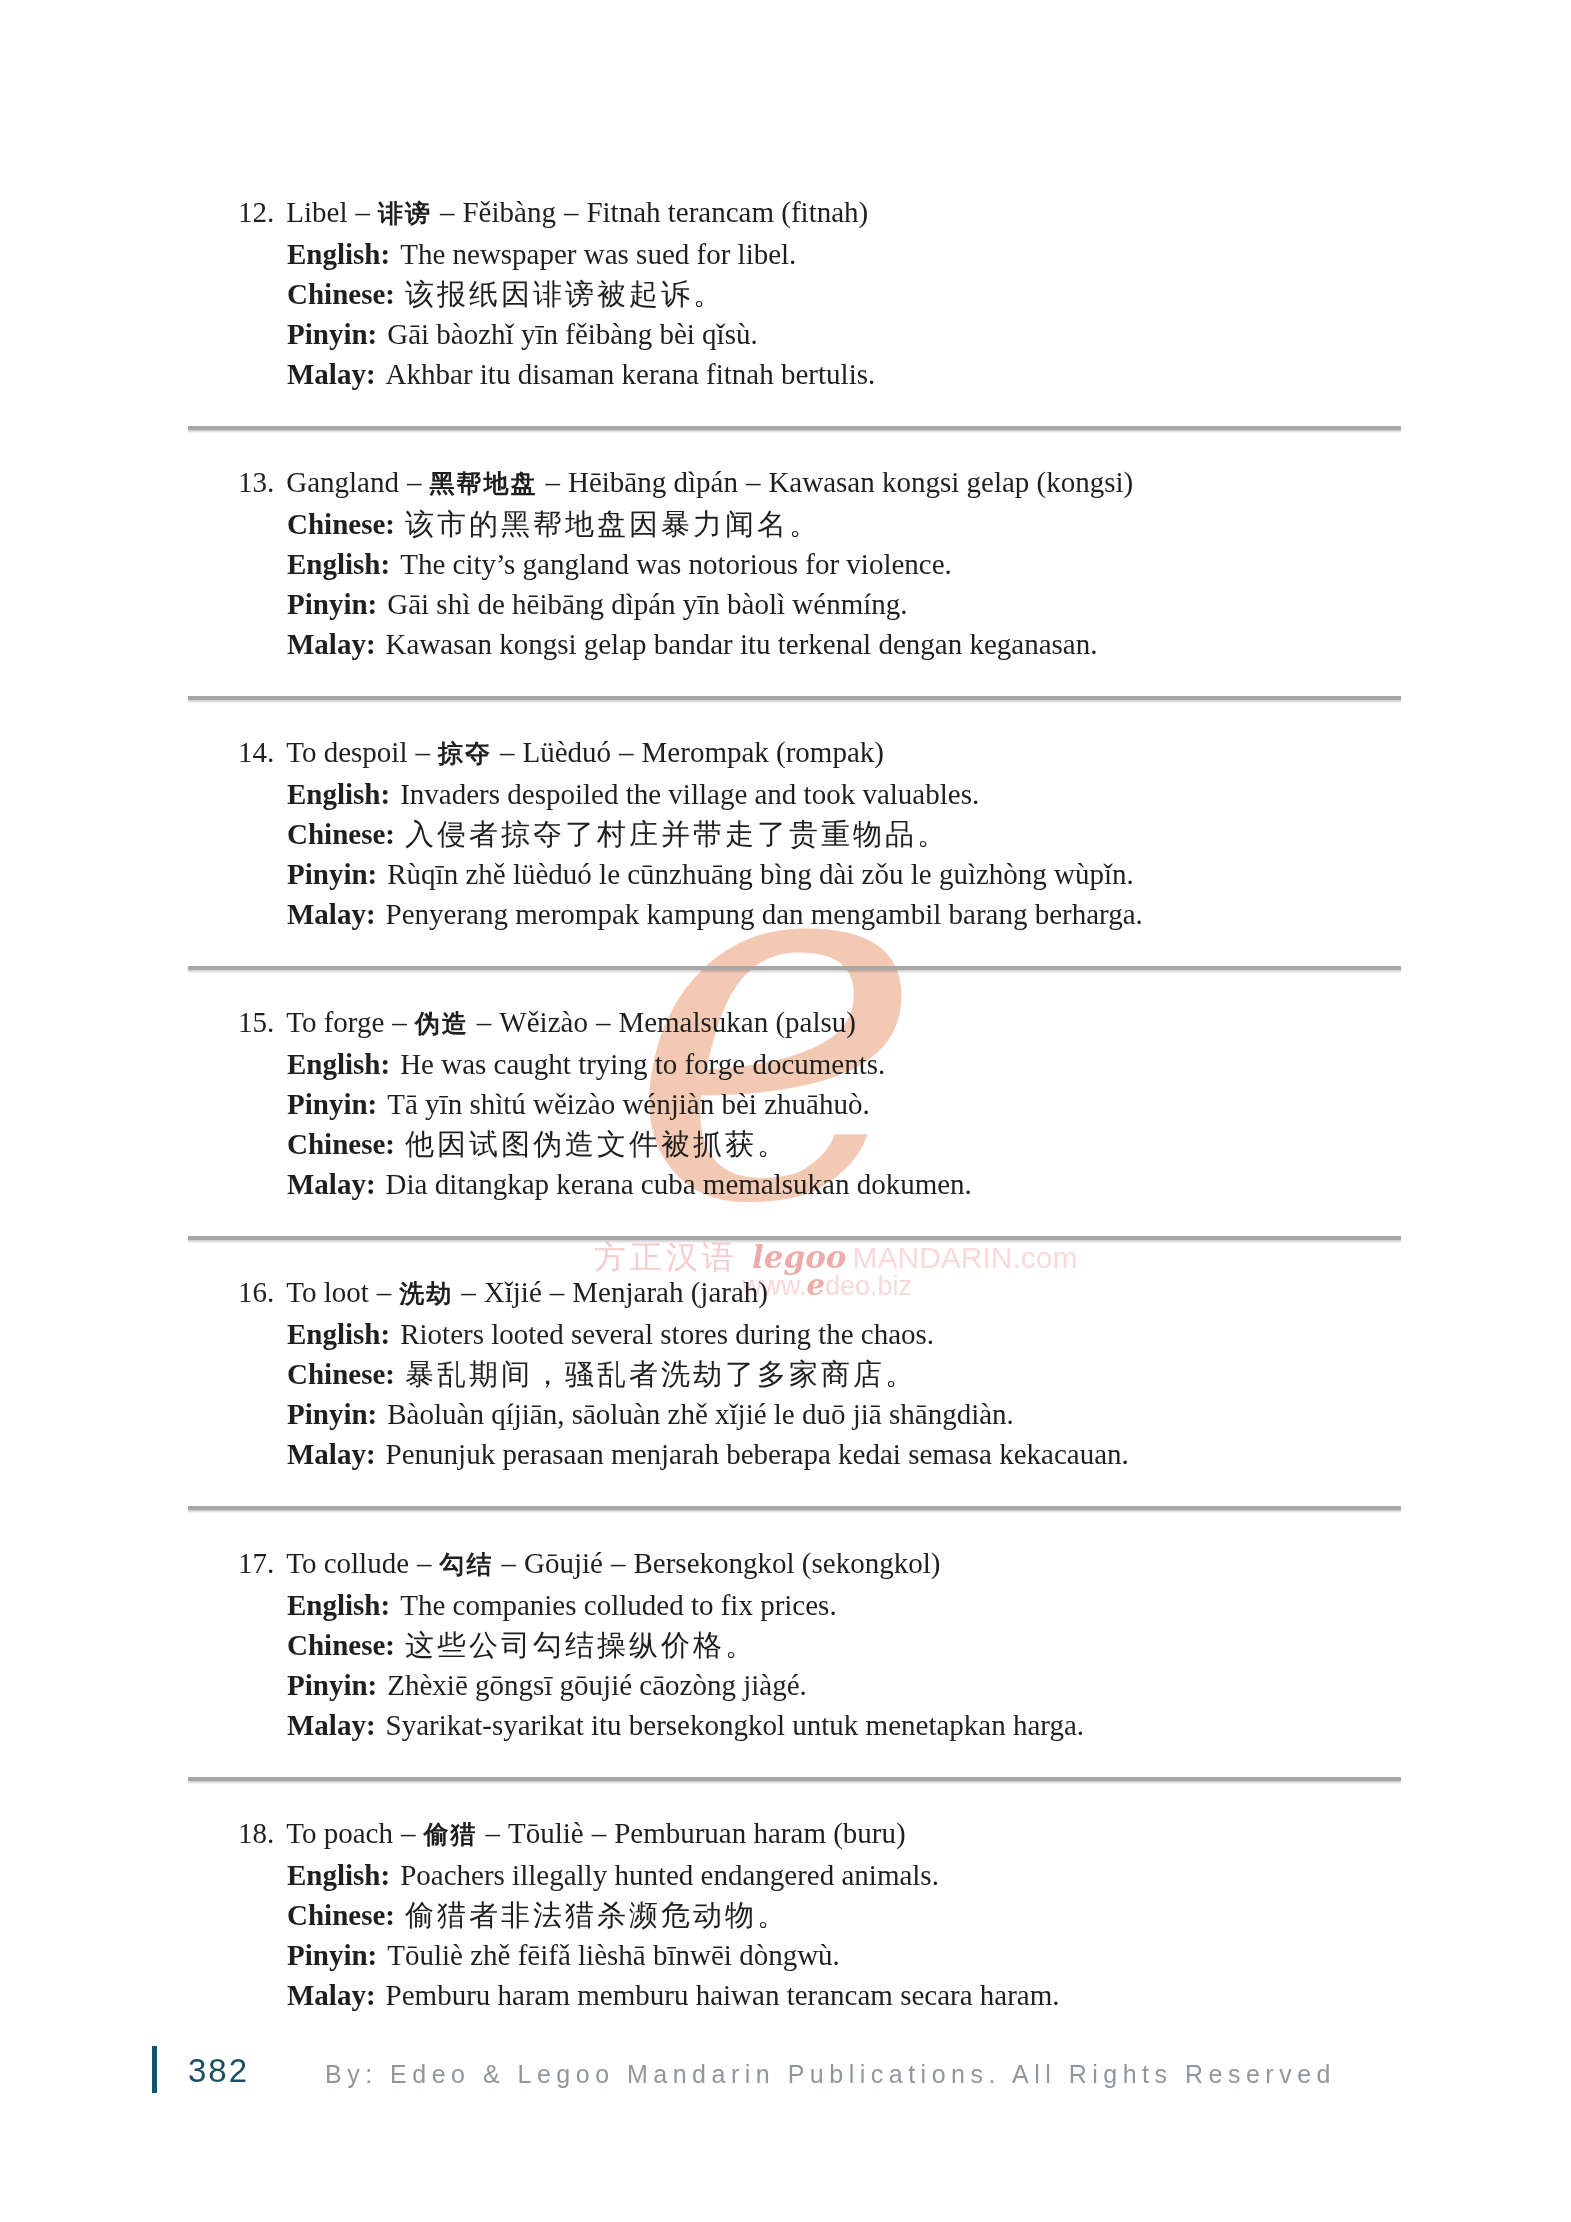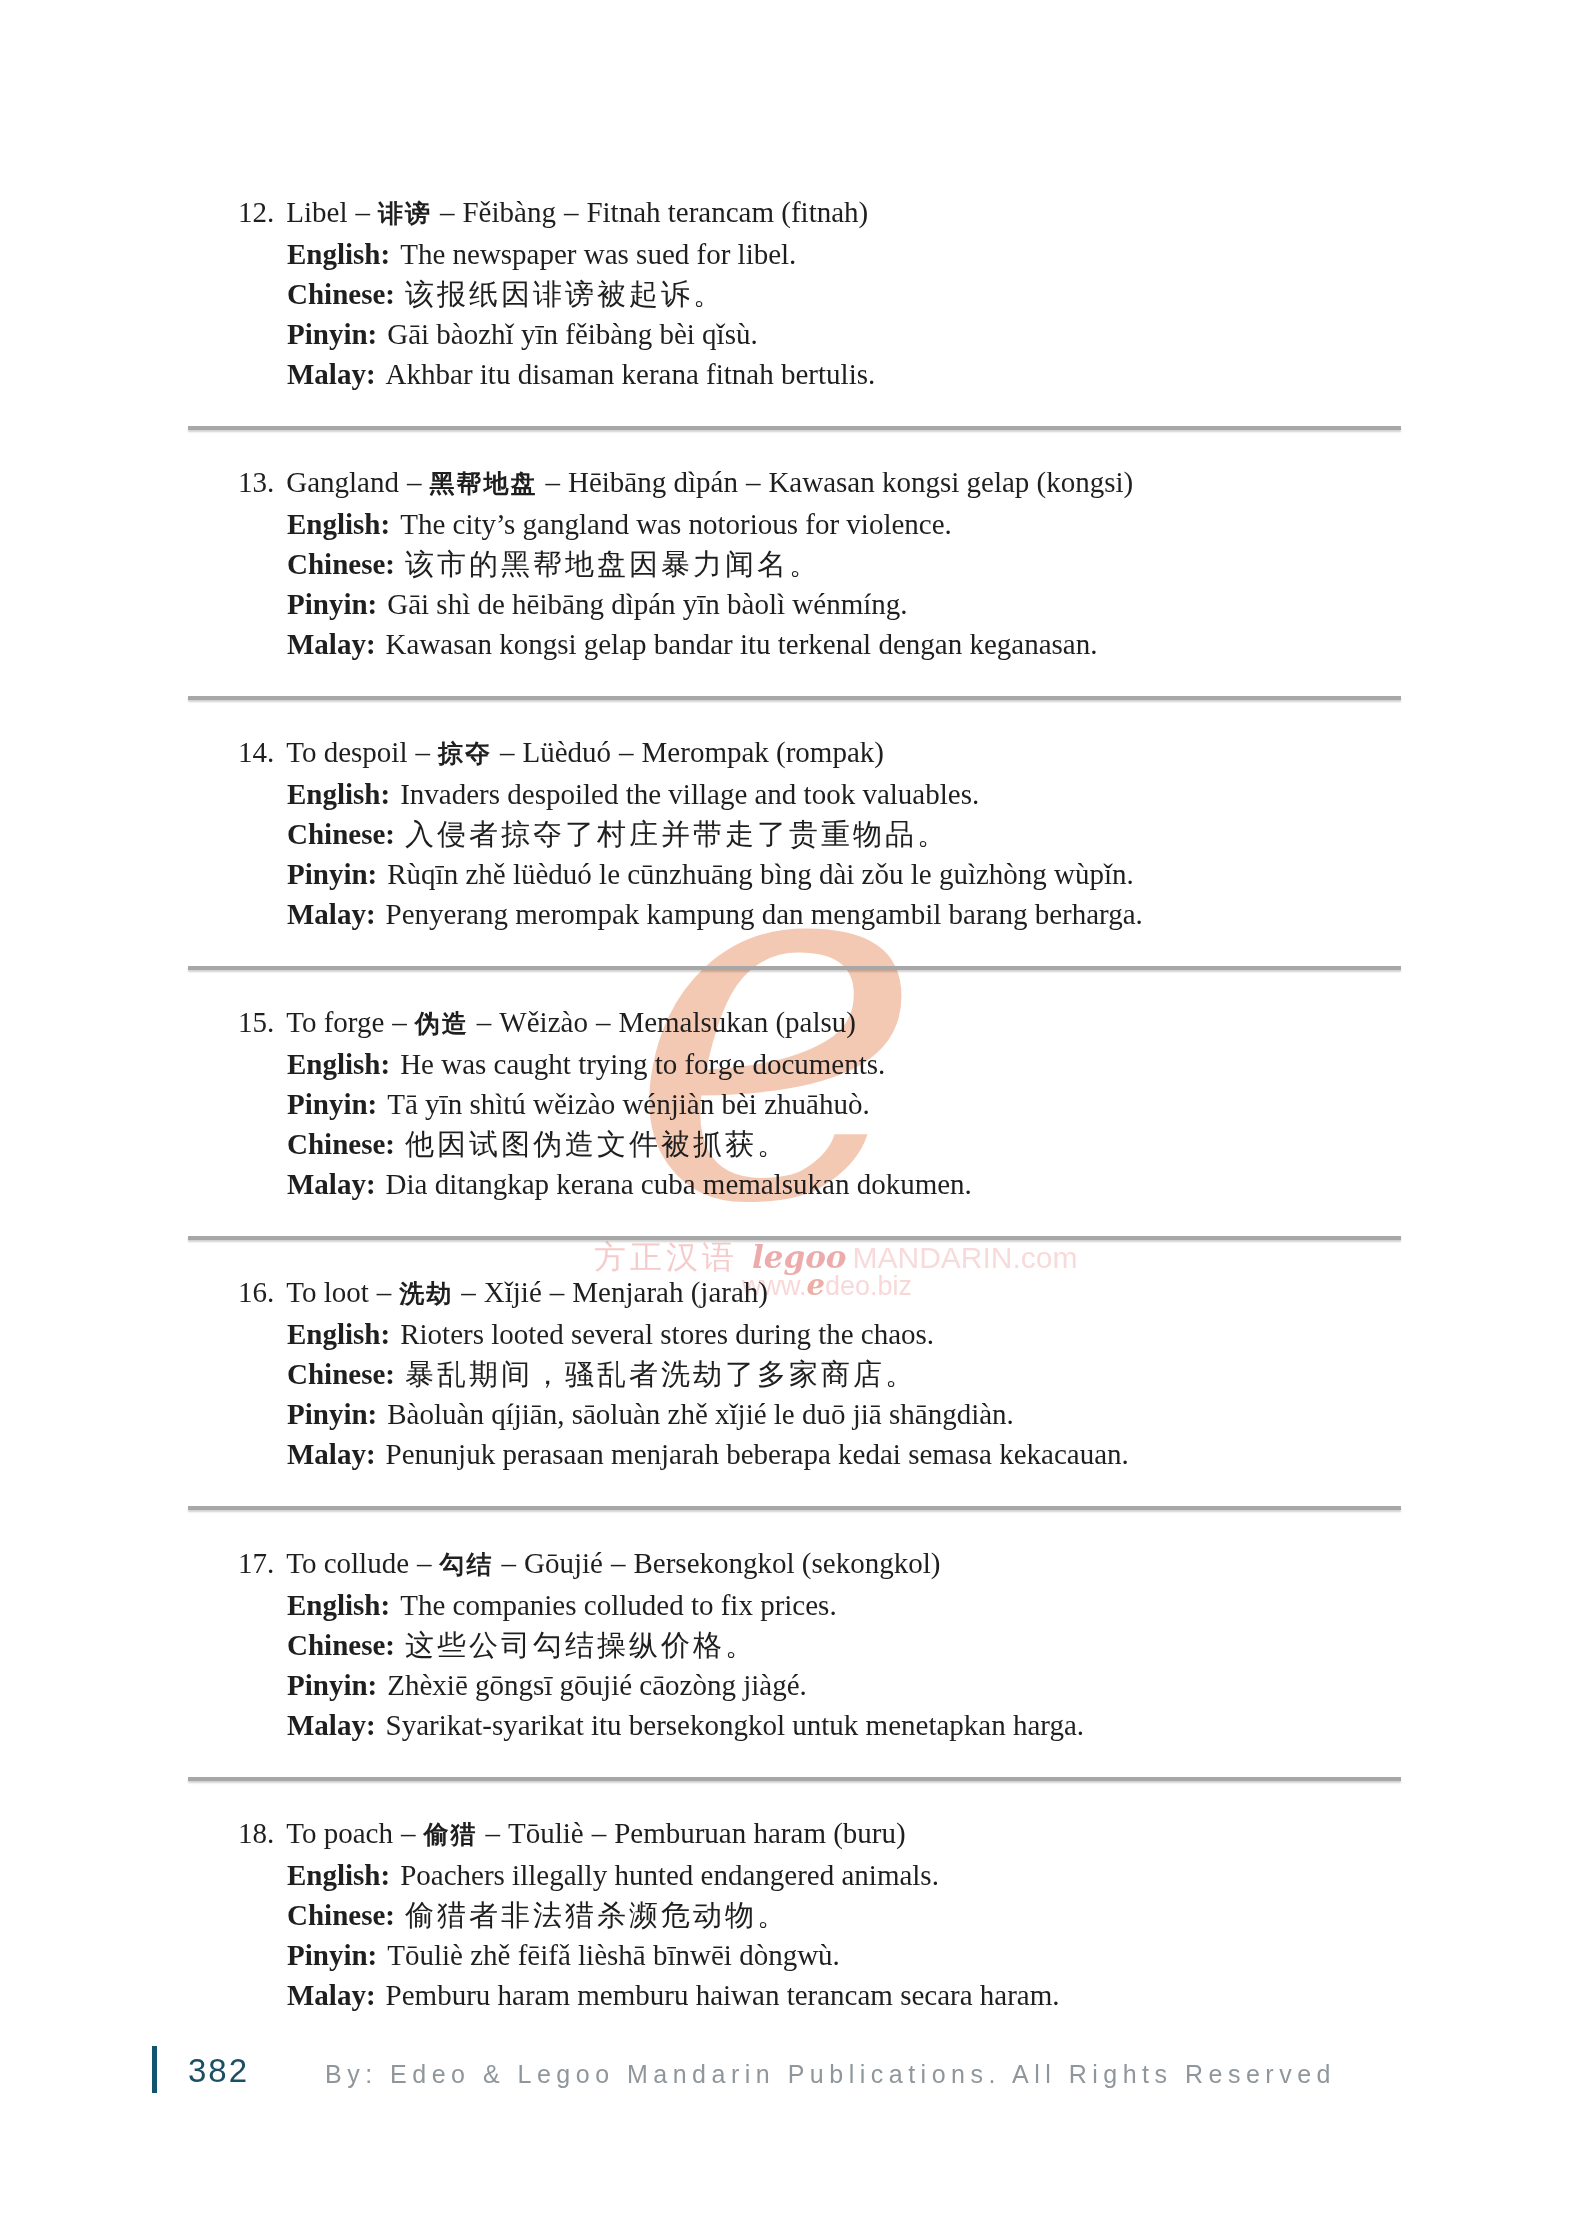--- a/index.html
+++ b/index.html
@@ -73,24 +73,24 @@
     </div>
     <div class="detail">
       <span class="lbl">Malay:</span><span>Akhbar itu disaman kerana fitnah bertulis.</span>
     </div>
   </div>
     <div class="entry" style="top: 462px;">
     <div class="title-line">
       <span class="num">13.</span><span>Gangland</span><span class="dash">–</span><span class="hanzi">黑帮地盘</span><span class="dash">–</span><span>Hēibāng dìpán</span><span class="dash">–</span><span>Kawasan kongsi gelap (kongsi)</span>
     </div>
     <div class="detail">
-      <span class="lbl">English:</span><span>The city’s gangland was notorious for violence.</span>
+      <span class="lbl">Chinese:</span><span class="cn-sentence">该市的黑帮地盘因暴力闻名。</span>
     </div>
     <div class="detail">
-      <span class="lbl">Chinese:</span><span class="cn-sentence">该市的黑帮地盘因暴力闻名。</span>
+      <span class="lbl">English:</span><span>The city’s gangland was notorious for violence.</span>
     </div>
     <div class="detail">
       <span class="lbl">Pinyin:</span><span>Gāi shì de hēibāng dìpán yīn bàolì wénmíng.</span>
     </div>
     <div class="detail">
       <span class="lbl">Malay:</span><span>Kawasan kongsi gelap bandar itu terkenal dengan keganasan.</span>
     </div>
   </div>
     <div class="entry" style="top: 732px;">
     <div class="title-line">

